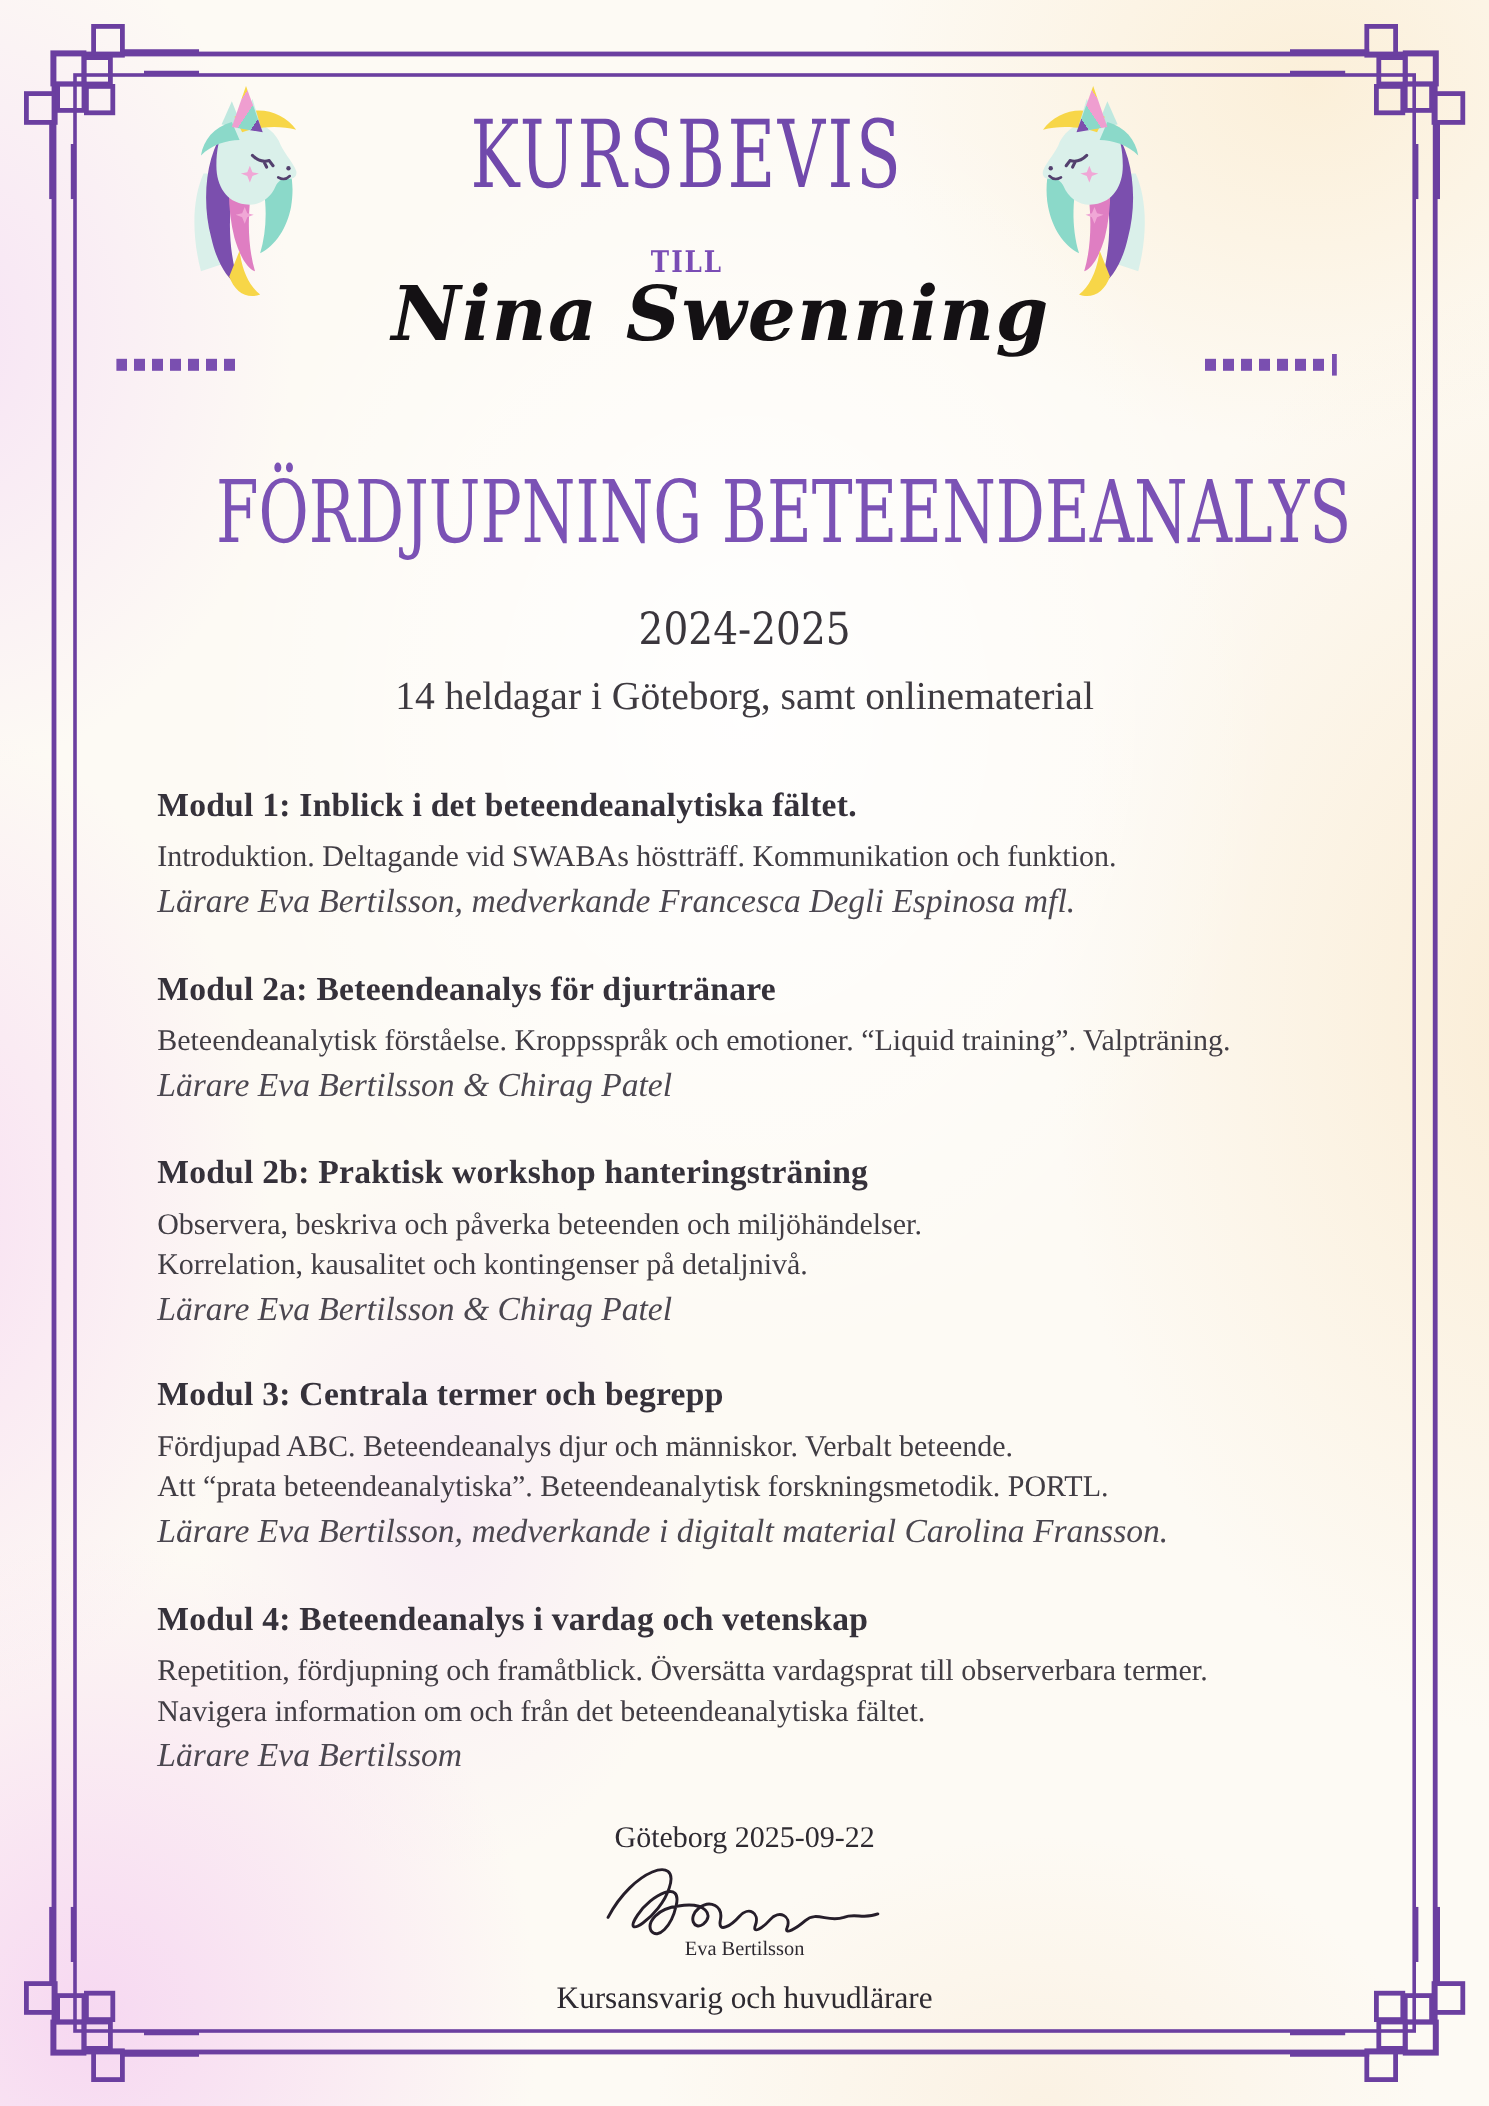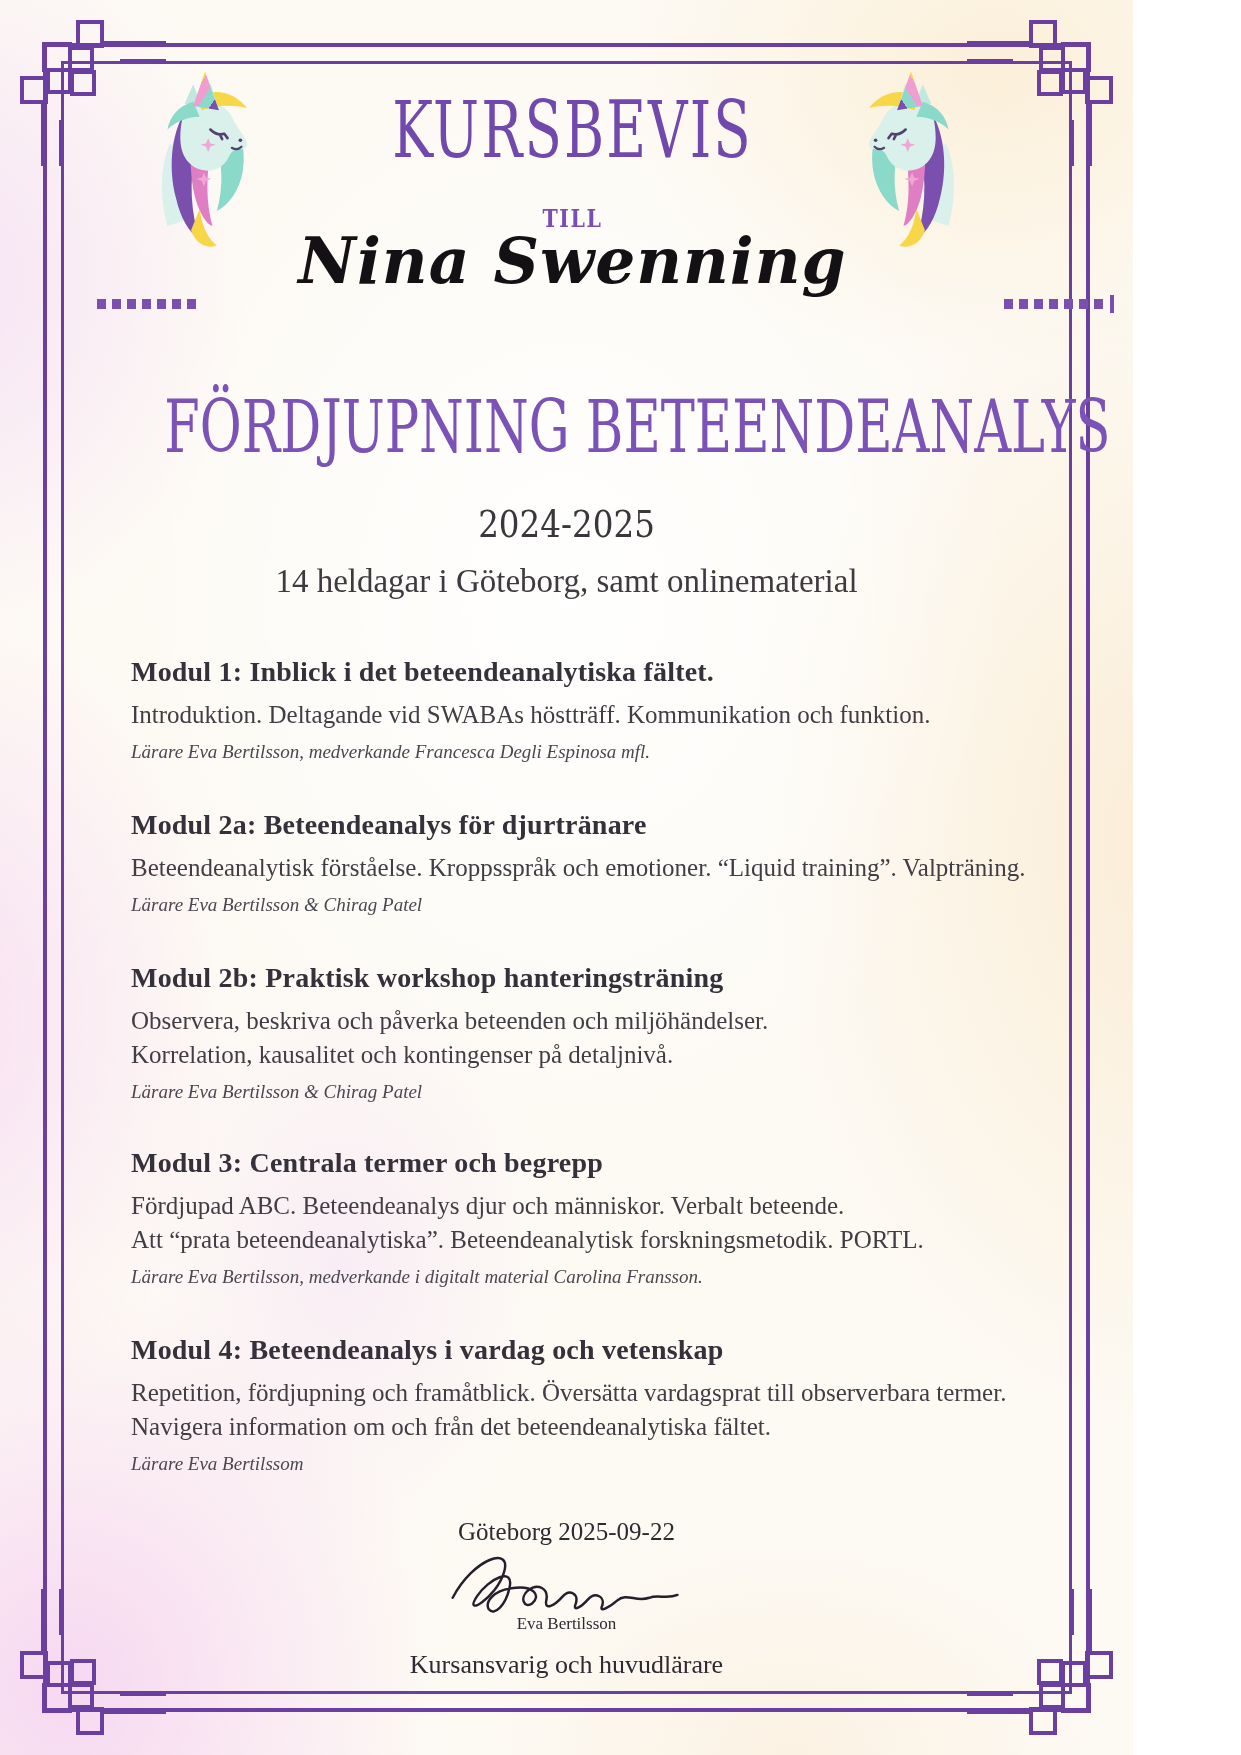--- a/index.html
+++ b/index.html
@@ -1,18 +1,18 @@
 <!DOCTYPE html>
 <html><head>
 <meta charset="utf-8">
 <style>
   html,body{margin:0;padding:0;}
   body{font-family:"Liberation Serif", serif; -webkit-font-smoothing:antialiased;}
   .page{
-    position:relative; width:1133px; height:1755px; overflow:hidden;
+    position:relative; width:1241px; height:1755px; overflow:hidden;
     background:
       radial-gradient(ellipse 620px 760px at 50% 34%, rgba(255,255,255,.92), rgba(255,255,255,0) 72%),
       radial-gradient(ellipse 420px 520px at -4% 16%, rgba(246,226,244,.95), rgba(246,226,244,0) 70%),
       radial-gradient(ellipse 430px 600px at -6% 58%, rgba(247,220,242,.9), rgba(247,220,242,0) 70%),
       radial-gradient(ellipse 520px 560px at 6% 96%, rgba(246,214,241,.95), rgba(246,214,241,0) 72%),
       radial-gradient(ellipse 300px 420px at 30% 72%, rgba(244,224,244,.5), rgba(244,224,244,0) 70%),
       radial-gradient(ellipse 560px 820px at 104% 48%, rgba(250,236,212,.95), rgba(250,236,212,0) 74%),
       radial-gradient(ellipse 520px 420px at 88% 4%, rgba(251,238,214,.9), rgba(251,238,214,0) 72%),
       radial-gradient(ellipse 460px 320px at 70% 100%, rgba(250,238,220,.7), rgba(250,238,220,0) 70%),
       #fdfaf4;
@@ -28,39 +28,39 @@
 
   .unicorn{position:absolute; top:66px; width:118px; height:200px;}
   .unicorn.left{left:146px;}
   .unicorn.right{left:852px; transform:scaleX(-1);}
 
   .header-group{position:absolute; left:0; width:1145px; text-align:center;}
   .cert-title{top:88px; font-family:"DejaVu Serif", serif; font-size:78px; line-height:84px;
     color:#7149ac; letter-spacing:3px; transform:scaleX(.70); transform-origin:50% 50%; white-space:nowrap; font-weight:400;}
   .till{top:204px; font-size:25px; font-weight:bold; color:#7a4cb5; letter-spacing:2px; font-family:"DejaVu Serif", serif; transform:scaleX(.82);}
   .recipient{top:224px; font-family:"DejaVu Serif", serif; font-style:italic; font-weight:bold;
-    font-size:63px; color:#141114; letter-spacing:1px;}
+    font-size:63px; color:#141114; letter-spacing:1px;padding-left:28px;}
   .dots{position:absolute; top:299px; height:10px; width:102px;
     background:repeating-linear-gradient(90deg,#7a4fb0 0 9px, transparent 9px 15px);}
   .dots.left-dots{left:97px;}
   .dots.right-dots{left:1004px;}
   .dot-bar{position:absolute; top:295px; left:1110px; width:4px; height:18px; background:#7a4fb0;}
 
   .course-title{position:absolute; top:384px; left:0; right:0; text-align:center;
     font-family:"DejaVu Serif", serif; font-size:72px; line-height:86px; color:#7b52b5;
     transform:scaleX(.71); transform-origin:50% 50%; white-space:nowrap; font-weight:400;}
   .years{position:absolute; top:503px; left:0; right:0; text-align:center;
     font-family:"DejaVu Serif", serif; font-size:37px; color:#3a363c; transform:scaleX(.88);}
   .format{position:absolute; top:563px; left:0; right:0; text-align:center;
     font-size:33px; color:#3e3a40;}
 
   .module{position:absolute; left:103px; right:80px;margin-left:28px;}
   .module h3{margin:0 0 9px 0; font-size:28px; line-height:34px; color:#35313a; font-weight:bold; letter-spacing:.2px;}
   .module .line{margin:0; font-size:25px; line-height:34px; color:#413d44;}
-  .module .teach{margin:3px 0 0 0; font-size:19px; line-height:34px; color:#4b4750; font-style:italic;}
+  .module .teach{margin:3px 0 0 0; font-size:28px; line-height:34px; color:#4b4750; font-style:italic;}
 
   .m1{top:655px;} .m2a{top:808px;} .m2b{top:961px;} .m3{top:1146px;} .m4{top:1333px;}
 
   .place-date{position:absolute; top:1518px; left:0; right:0; text-align:center; font-size:25px; color:#2e2a31;}
   .signature{position:absolute; top:1543px; left:0; right:0; text-align:center;}
   .signature svg{width:270px; height:85px;}
   .signatory-name{position:absolute; top:1614px; left:0; right:0; text-align:center; font-size:17px; color:#2e2a31;}
   .signatory-role{position:absolute; top:1650px; left:0; right:0; text-align:center; font-size:26px; color:#2e2a31;}
 </style>
 </head>

